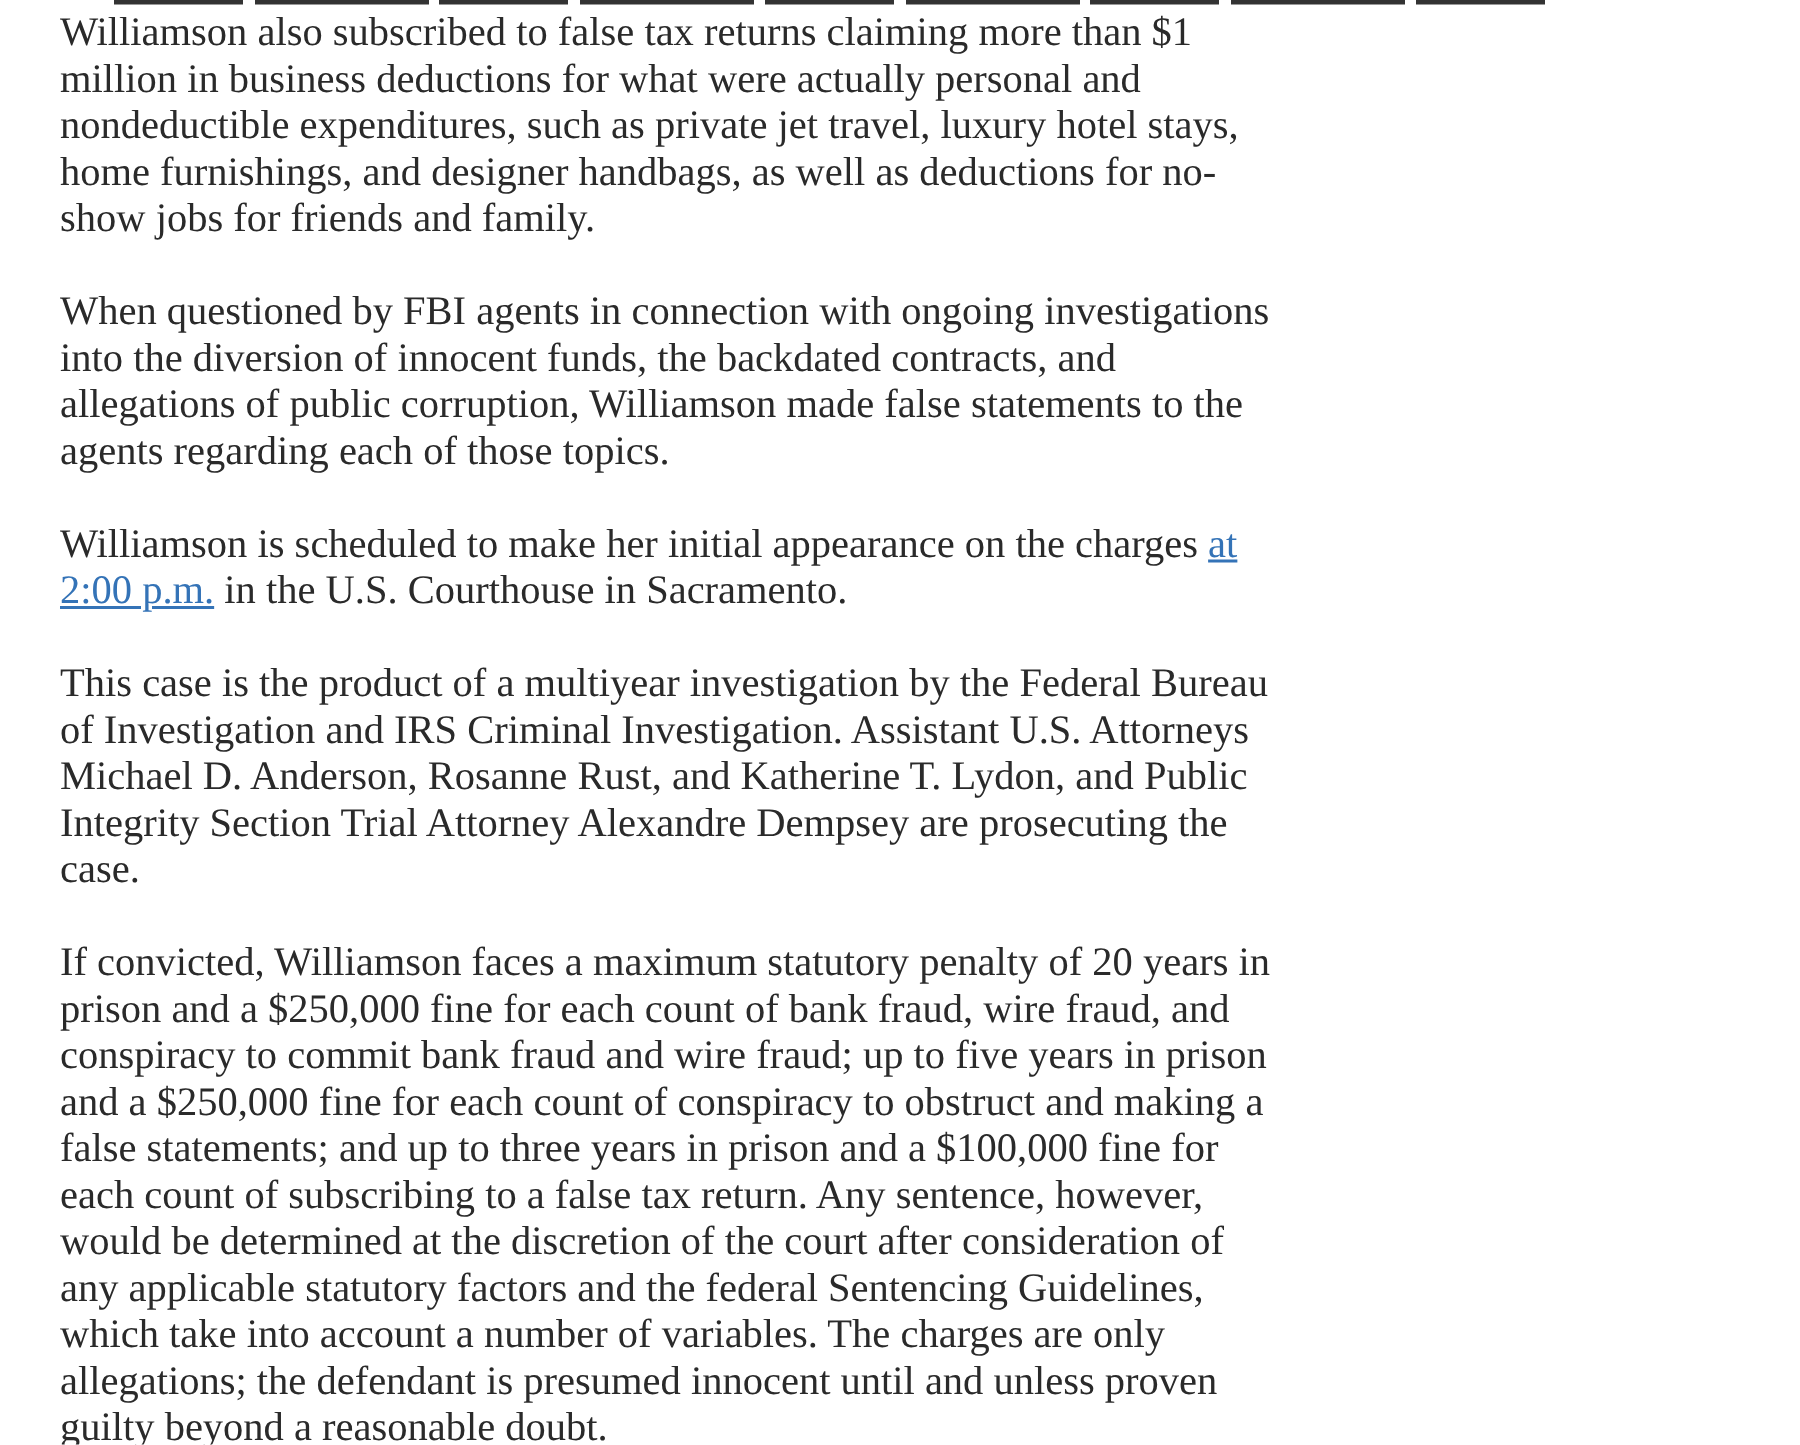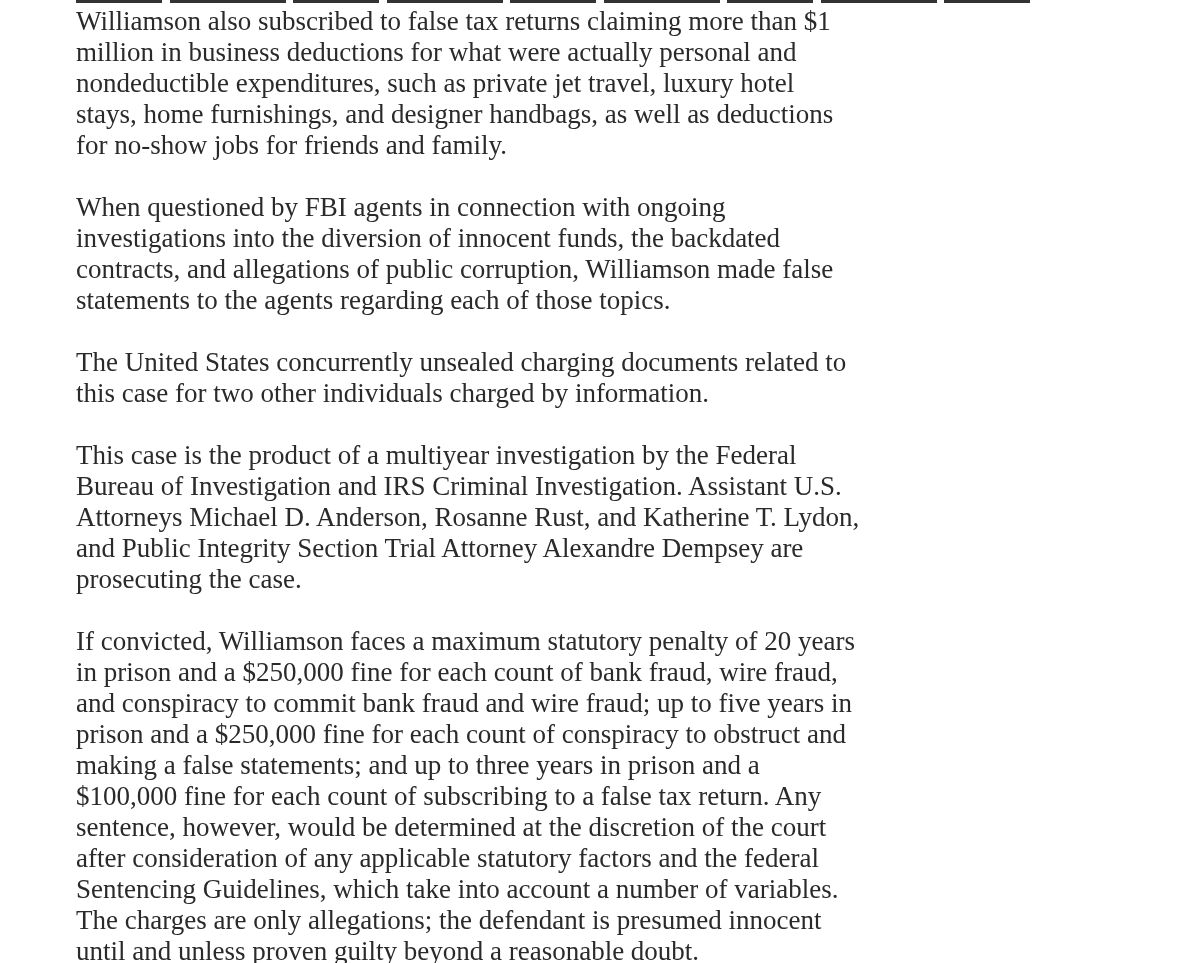--- a/index.html
+++ b/index.html
@@ -11,21 +11,21 @@
     width: 1200px;
     height: 963px;
     overflow: hidden;
     position: relative;
   }
   .page {
     position: relative;
     width: 952px;
     height: 963px;
     box-sizing: border-box;
-    padding: 6px 92px 0 76px;
+    padding: 6px 92px 0 40px;
     font-family: "Liberation Serif", "DejaVu Serif", serif;
     font-size: 27px;
     line-height: 31px;
     color: #2a2a2a;
     background: #ffffff;
   }
   
   .cropped-line-remnant {
     position: absolute;
     top: 0;
@@ -65,24 +65,24 @@
   <div class="cropped-line-remnant"></div>
 
   <p class="para">
     <span>Williamson also subscribed to false tax returns claiming more than $1 million in business deductions for what were actually personal and nondeductible expenditures, such as private jet travel, luxury hotel stays, home furnishings, and designer handbags, as well as deductions for no-show jobs for friends and family.</span>
   </p>
 
   <p class="para">
     <span>When questioned by FBI agents in connection with ongoing investigations into the diversion of innocent funds, the backdated contracts, and allegations of public corruption, Williamson made false statements to the agents regarding each of those topics.</span>
   </p>
 
+  <p class="para">
+    <span>Williamson is scheduled to make her initial appearance on the charges </span><a class="time-link" href="#">at 2:00 p.m.</a><span> in the U.S. Courthouse in Sacramento.</span>
+  </p>
 
-  <p class="para">
-    <span>The United States concurrently unsealed charging documents related to this case for two other individuals charged by information.</span>
-  </p>
 
   <p class="para">
     <span>This case is the product of a multiyear investigation by the Federal Bureau of Investigation and IRS Criminal Investigation. Assistant U.S. Attorneys Michael D. Anderson, Rosanne Rust, and Katherine T. Lydon, and Public Integrity Section Trial Attorney Alexandre Dempsey are prosecuting the case.</span>
   </p>
 
   <p class="para">
     <span>If convicted, Williamson faces a maximum statutory penalty of 20 years in prison and a $250,000 fine for each count of bank fraud, wire fraud, and conspiracy to commit bank fraud and wire fraud; up to five years in prison and a $250,000 fine for each count of conspiracy to obstruct and making a false statements; and up to three years in prison and a $100,000 fine for each count of subscribing to a false tax return. Any sentence, however, would be determined at the discretion of the court after consideration of any applicable statutory factors and the federal Sentencing Guidelines, which take into account a number of variables. The charges are only allegations; the defendant is presumed innocent until and unless proven guilty beyond a reasonable doubt.</span>
   </p>
 
   <p class="end-mark"># # # #</p>

